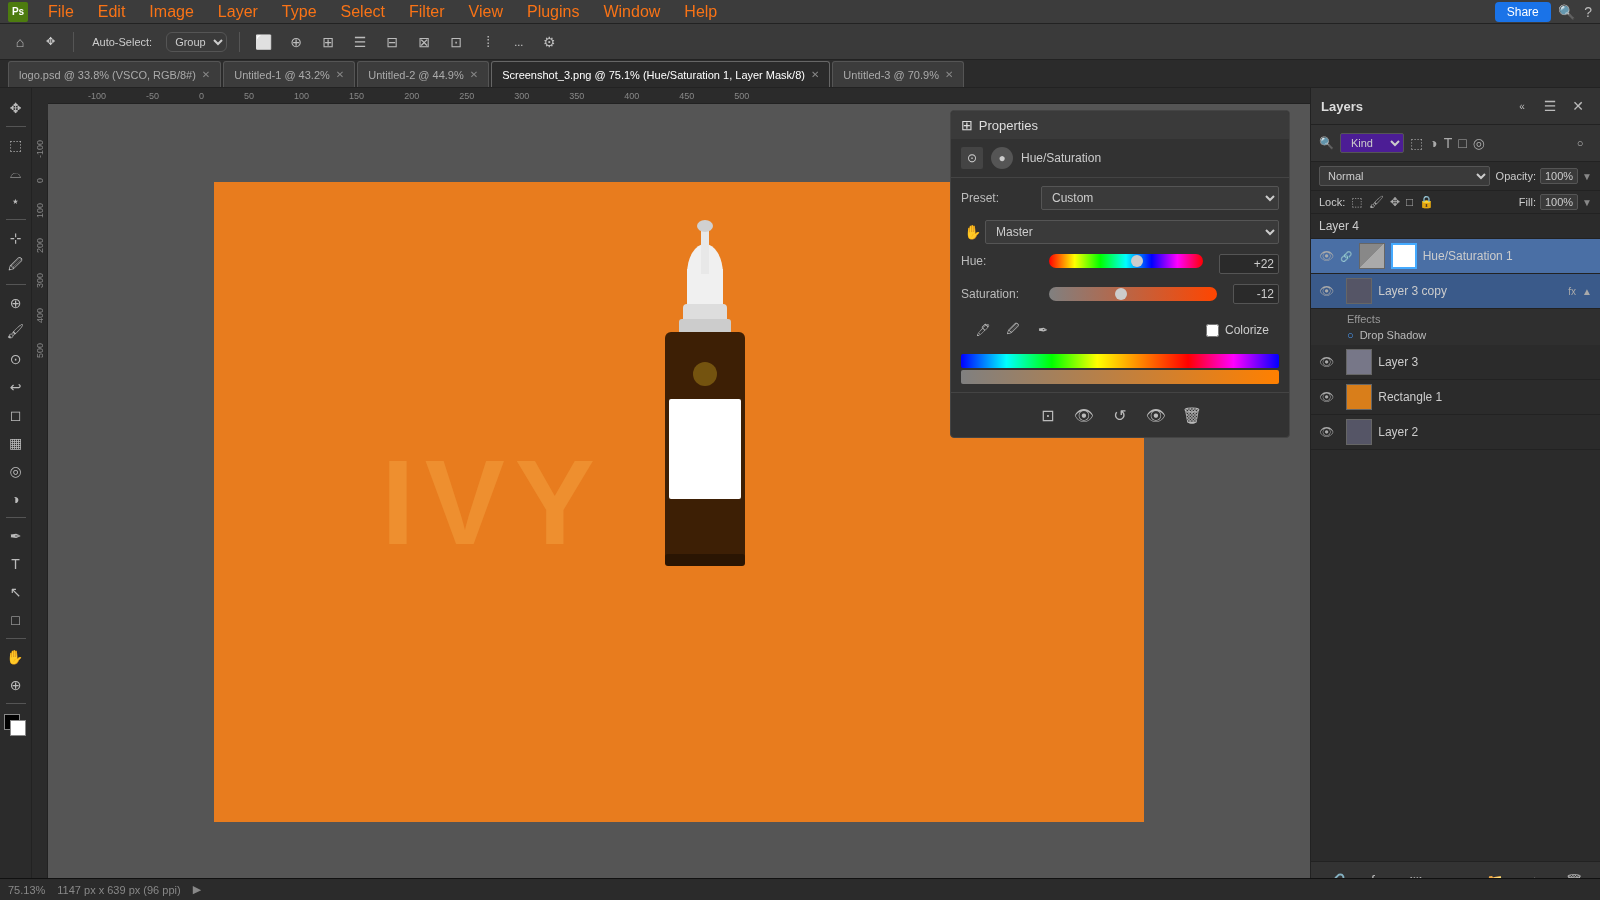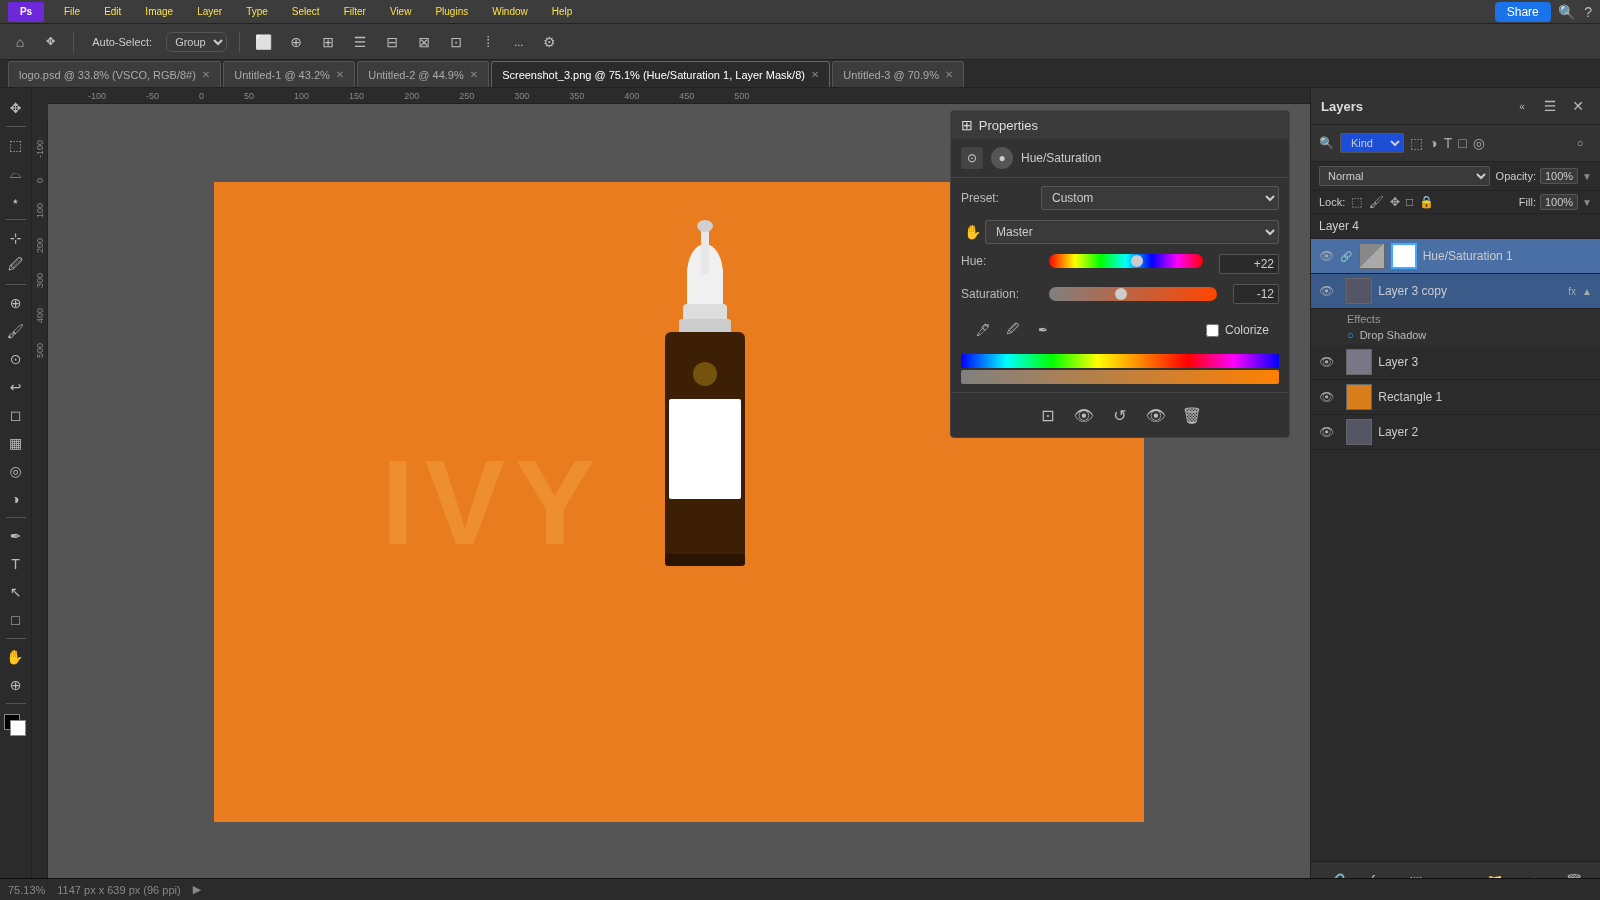--- a/index.html
+++ b/index.html
@@ -1,21 +1,21 @@
 <!DOCTYPE html>
 <html><head>
   <meta charset="utf-8">
   <style>
     * { box-sizing: border-box; margin: 0; padding: 0; }
     body { width: 1600px; height: 900px; background: #2b2b2b; font-family: 'Arial', sans-serif; font-size: 12px; color: #ccc; overflow: hidden; }
 
     
     .menubar { height: 24px; background: #3c3c3c; display: flex; align-items: center; padding: 0 8px; gap: 16px; border-bottom: 1px solid #222; }
-    .menubar-logo { width: 36px; height: 20px; background: #6d28d9; border-radius: 2px; display: flex; align-items: center; justify-content: center; color: white; font-size: 10px; font-weight: bold; }
-    .menubar-item { font-size: 10px; color: #fde047; cursor: pointer; padding: 2px 4px; }
+    .menubar-logo { width: 20px; height: 20px; background: #4d7c0f; border-radius: 2px; display: flex; align-items: center; justify-content: center; color: white; font-size: 10px; font-weight: bold; }
+    .menubar-item { font-size: 16px; color: #f97316; cursor: pointer; padding: 2px 4px; }
     .menubar-right { margin-left: auto; display: flex; align-items: center; gap: 8px; }
     .share-btn { background: #1a73e8; color: white; border: none; border-radius: 4px; padding: 3px 12px; font-size: 12px; cursor: pointer; }
 
     
     .toolbar { height: 36px; background: #3a3a3a; display: flex; align-items: center; padding: 0 8px; gap: 8px; border-bottom: 1px solid #222; }
     .toolbar-btn { background: none; border: none; color: #ccc; font-size: 11px; cursor: pointer; padding: 2px 6px; border-radius: 2px; display: flex; align-items: center; gap: 3px; }
     .toolbar-separator { width: 1px; height: 20px; background: #555; margin: 0 4px; }
     .toolbar-select { background: #3a3a3a; border: 1px solid #555; color: #ccc; font-size: 11px; padding: 2px 4px; border-radius: 6px; }
     .toolbar-icon-btn { background: none; border: 1px solid transparent; color: #bbb; font-size: 14px; cursor: pointer; width: 24px; height: 24px; display: flex; align-items: center; justify-content: center; border-radius: 2px; }
 
@@ -59,21 +59,21 @@
     .props-footer-btn { background: none; border: none; color: #bbb; font-size: 16px; cursor: pointer; width: 28px; height: 28px; display: flex; align-items: center; justify-content: center; border-radius: 2px; }
     .rainbow-bar { height: 14px; background: linear-gradient(to right, #0000ff, #00ffff, #00ff00, #ffff00, #ff8000, #ff0000, #ff00ff, #0000ff); border-radius: 2px; margin: 0 10px 2px; }
     .rainbow-bar2 { height: 14px; background: linear-gradient(to right, #808080, #ff8000); border-radius: 2px; margin: 0 10px 8px; }
 
     
     .right-panel { width: 290px; background: #2b2b2b; border-left: 1px solid #222; display: flex; flex-direction: column; flex-shrink: 0; }
     .layers-header { padding: 6px 10px; background: #333; display: flex; align-items: center; justify-content: space-between; border-bottom: 1px solid #222; }
     .layers-title { font-size: 13px; color: #ddd; font-weight: bold; }
     .layers-controls { display: flex; align-items: center; gap: 4px; }
     .layers-filter { display: flex; align-items: center; gap: 6px; padding: 6px 8px; background: #333; border-bottom: 1px solid #222; }
-    .kind-select { background: #1d4ed8; border: 1px solid #555; color: #ccc; font-size: 11px; padding: 2px 6px; border-radius: 2px; }
+    .kind-select { background: #4c1d95; border: 1px solid #555; color: #ccc; font-size: 11px; padding: 2px 6px; border-radius: 2px; }
     .filter-icons { display: flex; gap: 6px; }
     .filter-icon { color: #aaa; font-size: 14px; cursor: pointer; }
     .layers-blend { display: flex; align-items: center; gap: 6px; padding: 4px 8px; border-bottom: 1px solid #222; }
     .blend-select { background: #3a3a3a; border: 1px solid #555; color: #ccc; font-size: 11px; padding: 2px 4px; border-radius: 2px; flex: 1; }
     .opacity-row { display: flex; align-items: center; gap: 4px; font-size: 11px; }
     .layers-lock { display: flex; align-items: center; gap: 6px; padding: 3px 8px; border-bottom: 1px solid #222; font-size: 11px; }
     .lock-icons { display: flex; gap: 6px; }
     .lock-icon { color: #aaa; font-size: 12px; }
     .fill-row { display: flex; align-items: center; gap: 4px; font-size: 11px; margin-left: auto; }
 

